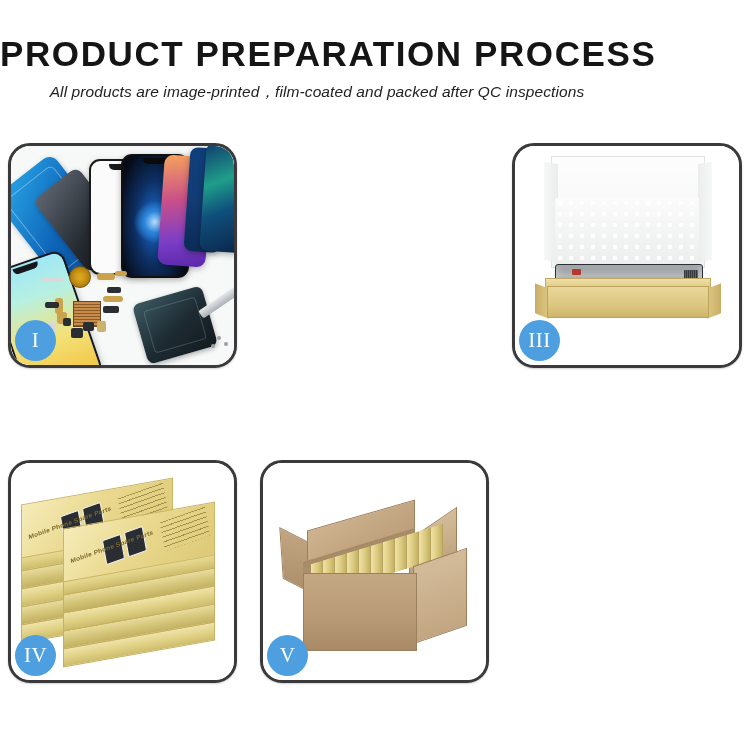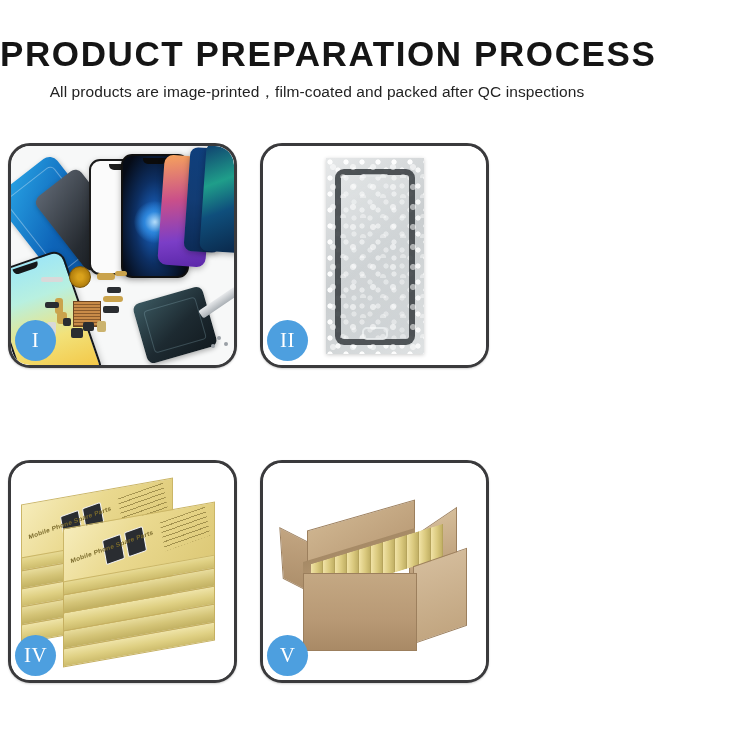--- a/index.html
+++ b/index.html
@@ -12,21 +12,21 @@
 
   
   .header{position:absolute;left:0;top:0;width:634px;text-align:center;}
   .title{
     font-size:35px;letter-spacing:1.6px;color:#151515;
     font-weight:700;margin-top:36px;line-height:1;
     white-space:nowrap;
   }
   .subtitle{
     font-size:15.5px;color:#232323;margin-top:13px;line-height:1;
-    letter-spacing:.1px;white-space:nowrap;
+    letter-spacing:.1px;white-space:nowrap;font-style:italic;
   }
 
   
   .grid{
     position:absolute;left:8px;top:143px;
     width:734px;height:540px;
   }
   .cell{position:absolute;}
   .panel{
     position:absolute;inset:0;
@@ -313,34 +313,39 @@
           <div class="part lt" style="left:86px;top:175px;width:9px;height:11px;background:#cbb36e;"></div>
           <div class="part" style="left:52px;top:172px;width:8px;height:8px;"></div>
           <div class="screw" style="left:206px;top:190px;"></div>
           <div class="screw" style="left:213px;top:196px;"></div>
           <div class="screw" style="left:200px;top:198px;"></div>
         </div>
         <div class="badge">I</div>
       </div>
     </div>
 
-    <div class="cell" style="left:252px;top:0px;width:229px;height:225px;">
+
+    <div class="cell" style="left:504px;top:0px;width:230px;height:225px;">
       <div class="panel">
-        <div class="inner p2">
-          <div class="bw-card">
-            <div class="bw-screen">
-              <div class="bw-top"></div>
-            </div>
-            <div class="bw-ov"></div>
+        <div class="inner p3">
+          <div class="bx3-lid"></div>
+          <div class="bx3-foam"></div>
+          <div class="bx3-screen">
+            <div class="red"></div>
+            <div class="lbl"></div>
+            <div class="conn"></div>
           </div>
+          <div class="bx3-rim"></div>
+          <div class="bx3-lside"></div>
+          <div class="bx3-rside"></div>
+          <div class="bx3-front"></div>
         </div>
-        <div class="badge">II</div>
+        <div class="badge">III</div>
       </div>
     </div>
-
 
     <div class="cell" style="left:0px;top:317px;width:229px;height:223px;">
       <div class="panel">
         <div class="inner p4">
           <div class="stack">
 
             <div class="kbox" style="left:2px;  top:126px;"></div>
             <div class="kbox b" style="left:2px;  top:108px;"></div>
             <div class="kbox" style="left:2px;  top:90px;"></div>
             <div class="kbox b" style="left:2px;  top:72px;"></div>

